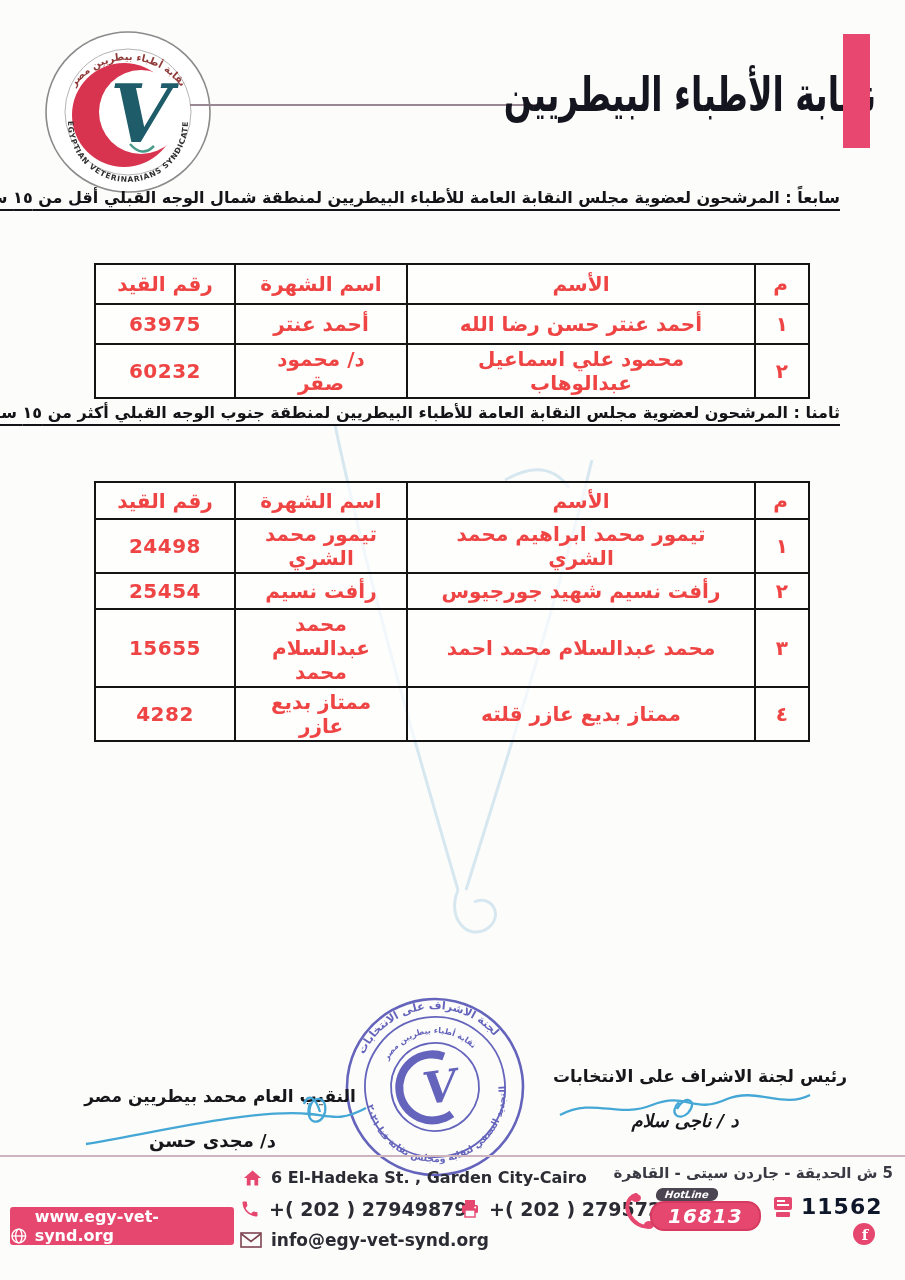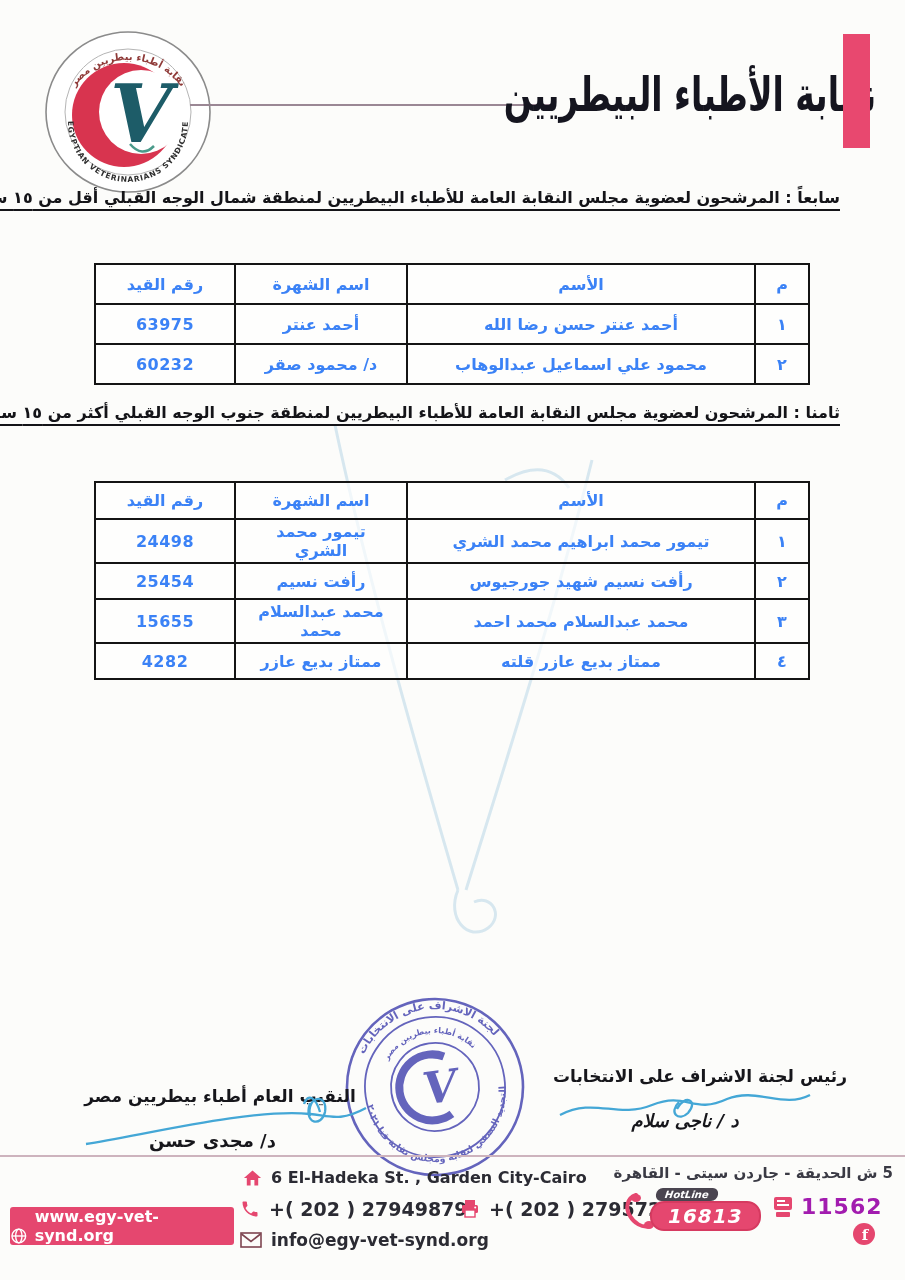--- a/index.html
+++ b/index.html
@@ -25,21 +25,21 @@
     text-decoration:underline; text-underline-offset:6px; text-decoration-thickness:1.5px;
   }
   #heading-1 { top:188px; }
   #heading-2 { top:403px; }
   
   table.cand { position:absolute; left:94px; width:714px; border-collapse:collapse; table-layout:fixed; direction:rtl; background:rgba(255,255,255,.65); }
   #table-1 { top:263px; }
   #table-2 { top:481px; }
   table.cand td, table.cand th {
     border:2px solid #141414; text-align:center; vertical-align:middle;
-    font-size:16px; font-weight:bold; color:#3b82f6; padding:2px 20px;
+    font-size:20px; font-weight:bold; color:#ef4444; padding:2px 20px;
   }
   #table-1 th { height:40px; } #table-1 td { height:40px; }
   #table-2 th { height:37px; } #table-2 td { height:36px; }
   col.c-m { width:54px; } col.c-name { width:348px; } col.c-shahra { width:172px; } col.c-reg { width:140px; }
   td.reg { font-size:17px; letter-spacing:.5px; direction:ltr; }
   
   .watermark { position:absolute; left:300px; top:420px; pointer-events:none; }
   
   .stamp { position:absolute; left:338px; top:992px; }
   .sig-title { position:absolute; font-size:17px; font-weight:bold; direction:rtl; text-align:center; color:#16161b; white-space:nowrap; }
@@ -71,21 +71,21 @@
     position:absolute; left:28px; top:0; background:#4a4550; color:#fff;
     font-size:10px; font-style:italic; font-weight:bold; padding:1px 9px; border-radius:6px; transform:skewX(-8deg);
   }
   .hotline-pill {
     position:absolute; left:22px; top:13px; background:#e5476f; color:#fff;
     font-size:20px; font-weight:bold; font-style:italic; padding:1px 16px; border-radius:14px;
     border:2px solid #d63a60; letter-spacing:1px;
   }
   .hotline-phone { position:absolute; left:-6px; top:4px; }
   .short-num { position:absolute; left:772px; top:1194px; display:flex; align-items:center; gap:7px; }
-  .short-num .f-text { font-size:22px; color:#a21caf; letter-spacing:1px; }
+  .short-num .f-text { font-size:22px; color:#0f172a; letter-spacing:1px; }
 </style>
 </head>
 <body>
 
 <div class="page">
 
   <svg class="watermark" width="320" height="570" viewBox="0 0 320 570">
     <g stroke="#b9d7e7" stroke-width="3" fill="none" opacity="0.55">
       <path d="M 35,5 C 70,170 120,340 158,470"></path>
       <path d="M 292,40 C 255,190 200,360 166,470"></path>
@@ -221,21 +221,21 @@
 
   <div class="sig-title" id="sig-right-title">رئيس لجنة الاشراف على الانتخابات</div>
   <svg class="scribble" style="left:555px; top:1085px;" width="270" height="42" viewBox="0 0 270 42">
     <g stroke="#44a7d6" stroke-width="2.3" fill="none">
       <path d="M5,30 C40,12 62,34 97,20 C132,6 138,30 172,14 C202,2 228,24 255,10"></path>
       <path d="M122,24 c8,-16 22,-8 11,4 c-9,9 -20,0 -9,-11"></path>
     </g>
   </svg>
   <div class="sig-name" id="sig-right-name">د / ناجى سلام</div>
 
-  <div class="sig-title" id="sig-left-title">النقيب العام أطباء بيطريين مصر</div>
+  <div class="sig-title" id="sig-left-title">النقيب العام محمد بيطريين مصر</div>
   <svg class="scribble" style="left:78px; top:1096px;" width="300" height="58" viewBox="0 0 300 58">
     <g stroke="#44a7d6" stroke-width="2.3" fill="none">
       <path d="M8,48 C62,40 172,12 232,18 C252,20 262,26 288,12"></path>
       <path d="M232,20 c-4,-20 18,-24 15,-4 c-3,15 -22,13 -15,-9"></path>
       <path d="M242,16 C238,2 230,-4 226,8"></path>
     </g>
   </svg>
   <div class="sig-name" id="sig-left-name">د/ مجدى حسن</div>
 
   <div class="footer-sep"></div>

